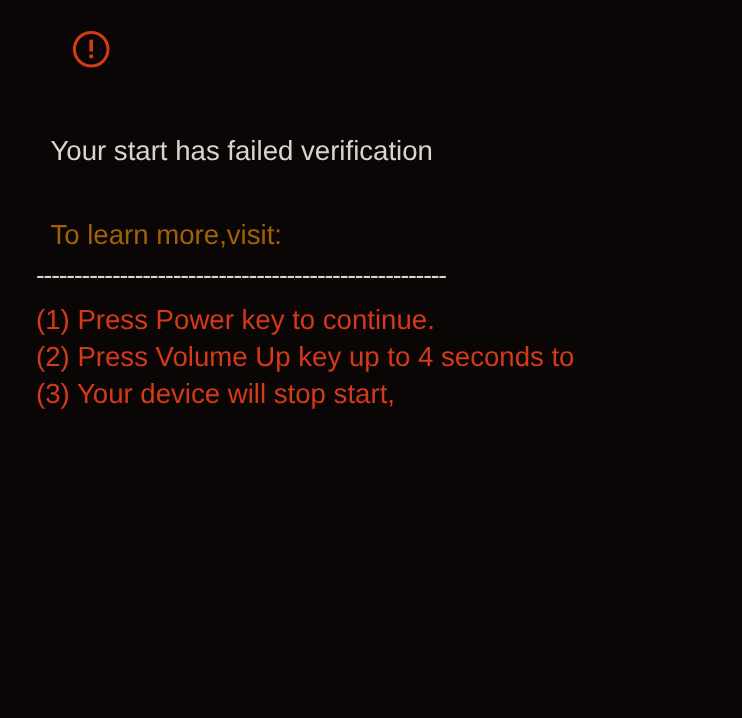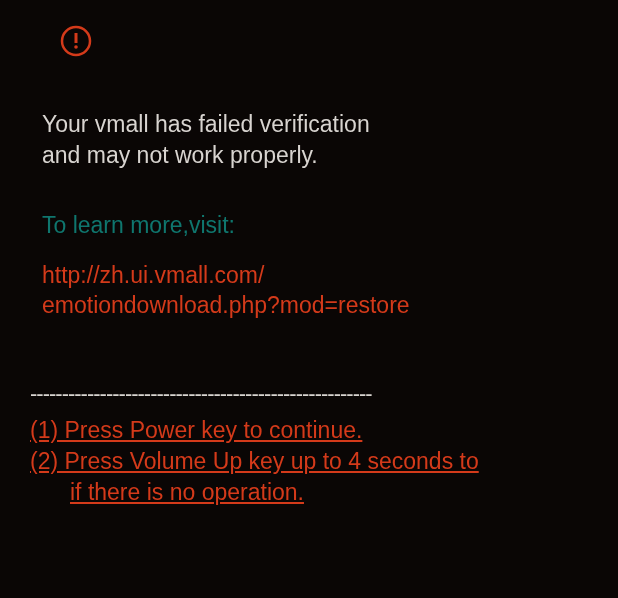--- a/index.html
+++ b/index.html
@@ -26,24 +26,24 @@
       width: 32px;
       height: 32px;
     }
     .verification-msg {
       color: #d8d4d0;
       font-size: 23px;
       line-height: 1.35;
       margin-bottom: 40px;
     }
     .learn-more {
-      color: #0f766e;
+      color: #a16207;
       font-size: 23px;
       line-height: 1.3;
-      margin-bottom: 20px;
+      margin-bottom: 6px;
     }
     .url {
       color: #d43a1a;
       font-size: 23px;
       line-height: 1.3;
       margin-bottom: 60px;
     }
     .divider {
       color: #d8d4d0;
       font-size: 22px;
@@ -51,21 +51,20 @@
       white-space: nowrap;
       overflow: hidden;
       margin-bottom: 8px;
       margin-left: -12px;
     }
     .instructions {
       color: #d43a1a;
       font-size: 23px;
       line-height: 1.35;
       margin-left: -12px;
-      text-decoration: underline;
     }
     .instruction-item {
       margin-bottom: 0px;
     }
     .instruction-continuation {
       padding-left: 40px;
     }
   </style>
 </head>
 <body>
@@ -73,30 +72,25 @@
 <div class="screen">
   <div class="warning-icon">
     <svg viewBox="0 0 32 32">
       <circle cx="16" cy="16" r="14" fill="none" stroke="#d43a1a" stroke-width="2.5"></circle>
       <rect x="14.5" y="8" width="3" height="10" fill="#d43a1a"></rect>
       <circle cx="16" cy="22" r="1.8" fill="#d43a1a"></circle>
     </svg>
   </div>
 
   <div class="verification-msg">
-    <div>Your vmall has failed verification</div>
-    <div>and may not work properly.</div>
+    <div>Your start has failed verification</div>
   </div>
 
   <div class="learn-more">To learn more,visit:</div>
-  <div class="url">
-    <div>http://zh.ui.vmall.com/</div>
-    <div>emotiondownload.php?mod=restore</div>
-  </div>
 
   <div class="divider">------------------------------------------------------</div>
 
   <div class="instructions">
     <div class="instruction-item">(1) Press Power key to continue.</div>
     <div class="instruction-item">(2) Press Volume Up key up to 4 seconds to</div>
-    <div class="instruction-item instruction-continuation">if there is no operation.</div>
+    <div class="instruction-item">(3) Your device will stop start,</div>
   </div>
 </div>
 
 </body></html>

